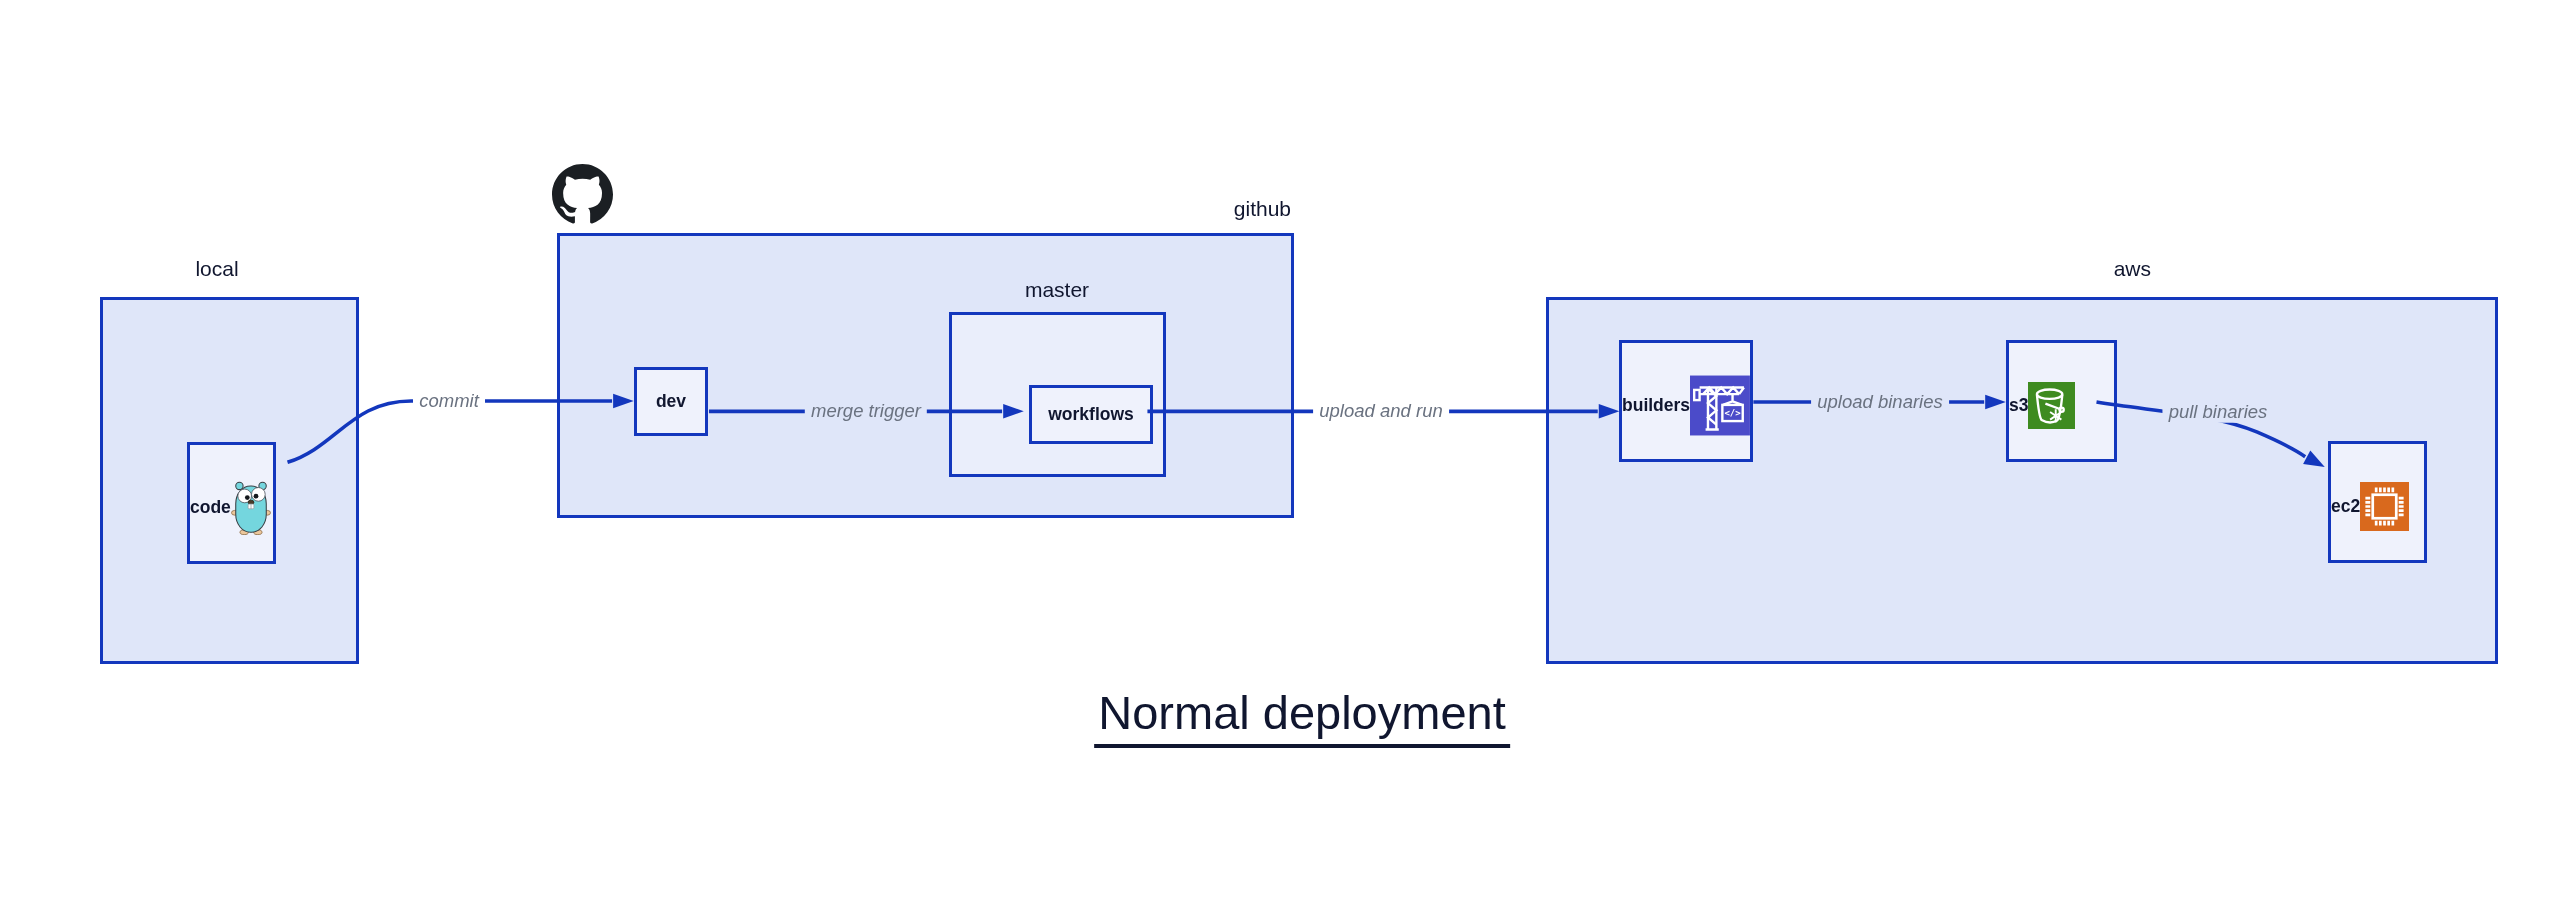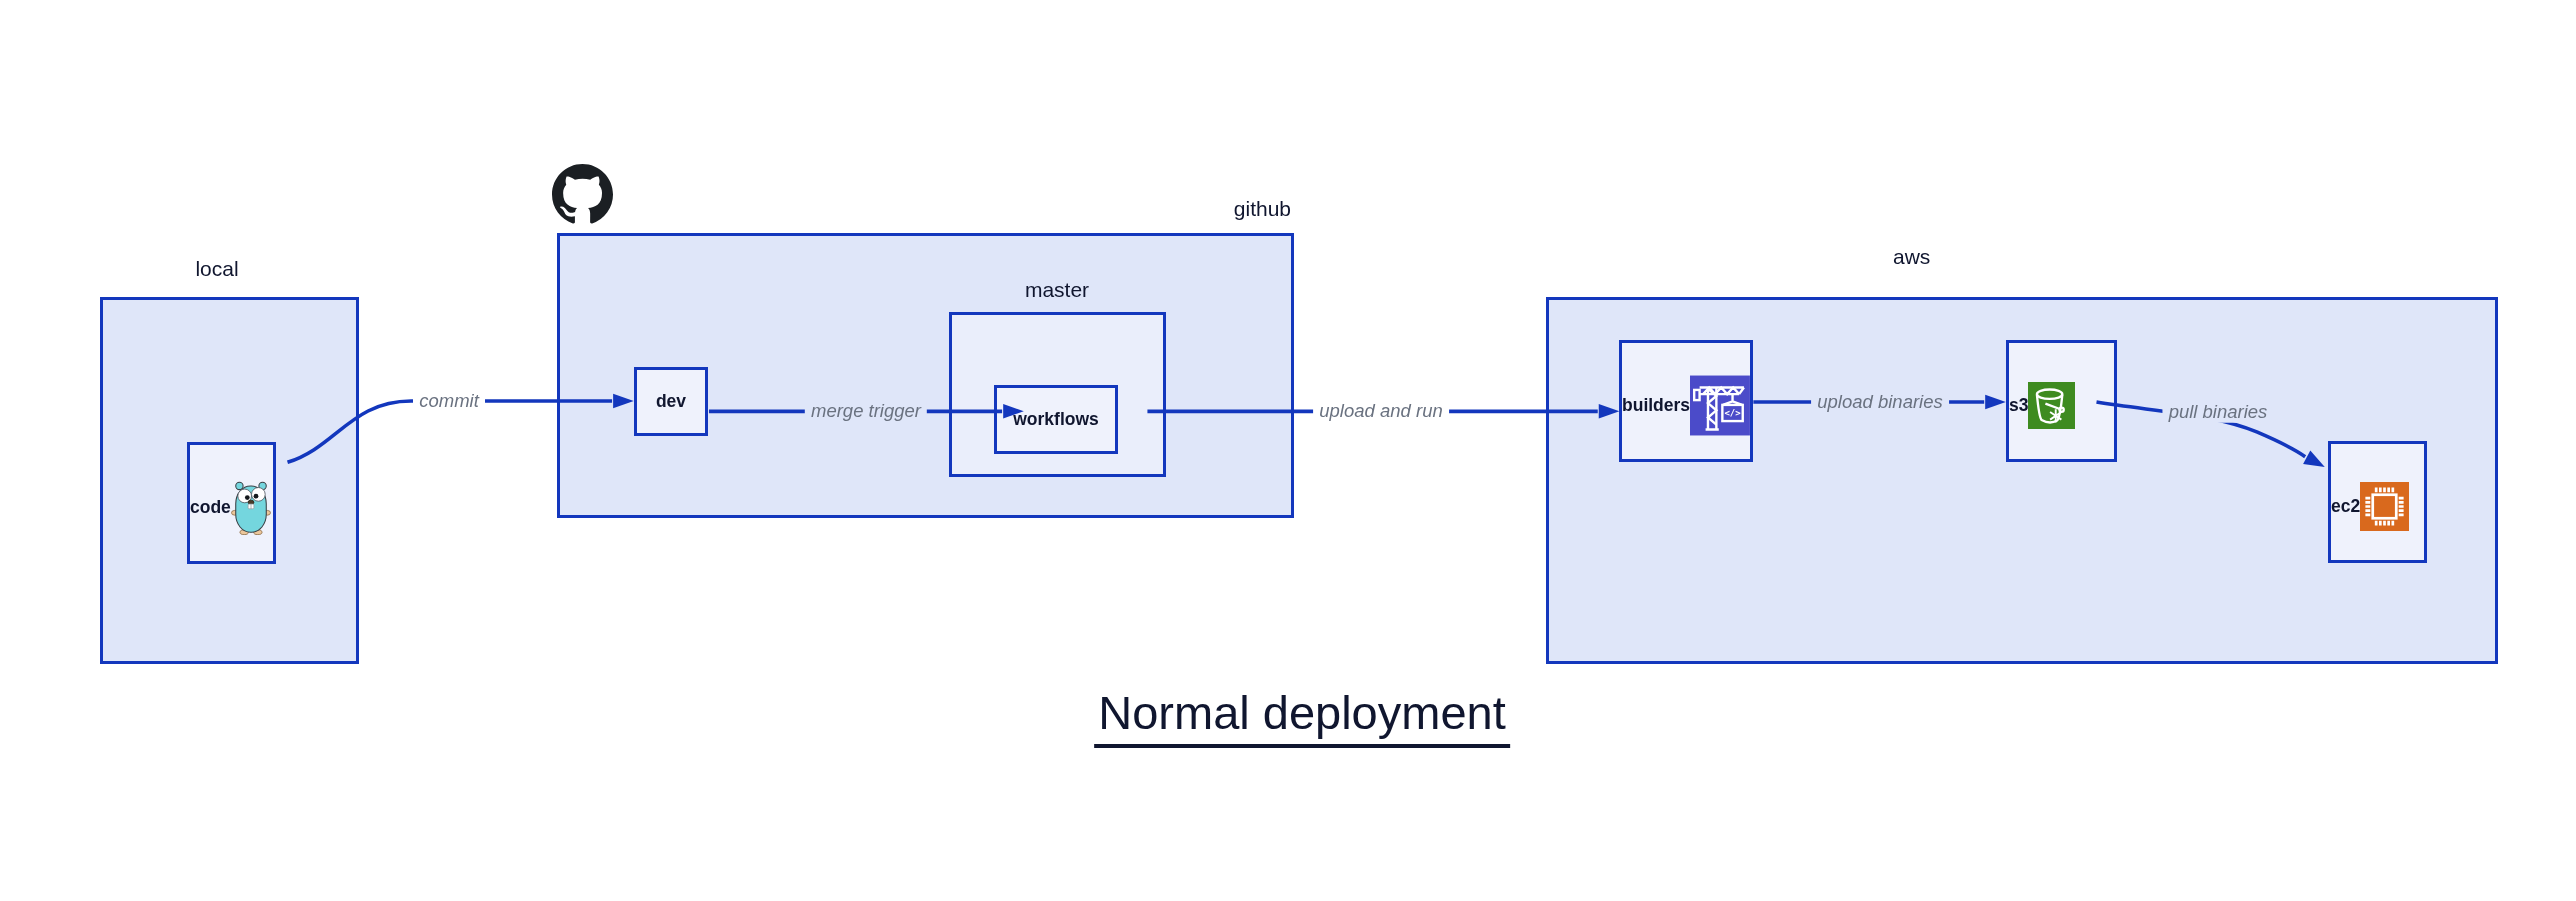--- a/index.html
+++ b/index.html
@@ -47,21 +47,21 @@
 
 <svg class="logo" style="left:552px;top:164px" width="61" height="61" viewBox="0 0 16 16" aria-hidden="true">
   <path fill="var(--github-logo)" d="M8 0C3.58 0 0 3.58 0 8c0 3.54 2.29 6.53 5.47 7.59.4.07.55-.17.55-.38 0-.19-.01-.82-.01-1.49-2.01.37-2.53-.49-2.69-.94-.09-.23-.48-.94-.82-1.13-.28-.15-.68-.52-.01-.53.63-.01 1.08.58 1.23.82.72 1.21 1.87.87 2.33.66.07-.52.28-.87.51-1.07-1.78-.2-3.64-.89-3.64-3.95 0-.87.31-1.59.82-2.15-.08-.2-.36-1.02.08-2.12 0 0 .67-.21 2.2.82.64-.18 1.32-.27 2-.27s1.36.09 2 .27c1.53-1.04 2.2-.82 2.2-.82.44 1.1.16 1.92.08 2.12.51.56.82 1.27.82 2.15 0 3.07-1.87 3.75-3.65 3.95.29.25.54.73.54 1.48 0 1.07-.01 1.93-.01 2.2 0 .21.15.46.55.38A8.01 8.01 0 0 0 16 8c0-4.42-3.58-8-8-8z"></path>
 </svg>
 <div class="clabel" style="left:1033px;top:197px;width:258px;text-align:right">github</div>
 <div class="container" style="left:557px;top:233px;width:737px;height:285px"></div>
 
 <div class="clabel" style="left:928px;top:278px;width:258px;text-align:center">master</div>
 <div class="container master" style="left:949px;top:312px;width:217px;height:165px"></div>
 
-<div class="clabel" style="left:1893px;top:245px;width:258px;text-align:left">aws</div>
+<div class="clabel" style="left:1893px;top:257px;width:258px;text-align:right">aws</div>
 <div class="container" style="left:1546px;top:297px;width:952px;height:367px"></div>
 
 <div class="node" style="left:187px;top:442px;width:89px;height:122px">
   <div class="nlabel">code</div>
   <svg class="icon" width="40" height="56" viewBox="0 0 76 106" aria-hidden="true">
     <ellipse cx="7" cy="64" rx="6" ry="4.5" fill="#ecc79b" stroke="#8a6b43" stroke-width="1.5"></ellipse>
     <ellipse cx="69" cy="64" rx="6" ry="4.5" fill="#ecc79b" stroke="#8a6b43" stroke-width="1.5"></ellipse>
     <ellipse cx="25" cy="101" rx="8" ry="4.5" fill="#ecc79b" stroke="#8a6b43" stroke-width="1.5"></ellipse>
     <ellipse cx="51" cy="101" rx="8" ry="4.5" fill="#ecc79b" stroke="#8a6b43" stroke-width="1.5"></ellipse>
     <circle cx="16" cy="13" r="7" fill="var(--gopher-body)" stroke="#3a4045" stroke-width="2"></circle>
@@ -74,21 +74,21 @@
     <ellipse cx="38" cy="44" rx="5.5" ry="4" fill="#4c3b28" stroke="#2c2218" stroke-width="1.5"></ellipse>
     <rect x="32.5" y="47.5" width="11" height="9" rx="2" fill="#ffffff" stroke="#9aa0a8" stroke-width="1.5"></rect>
     <line x1="38" y1="47.5" x2="38" y2="56.5" stroke="#9aa0a8" stroke-width="1.5"></line>
   </svg>
 </div>
 
 <div class="node center" style="left:634px;top:367px;width:74px;height:69px">
   <div class="nlabel">dev</div>
 </div>
 
-<div class="node center" style="left:994px;top:385px;width:124px;height:69px">
+<div class="node center" style="left:1029px;top:385px;width:124px;height:59px">
   <div class="nlabel">workflows</div>
 </div>
 
 <div class="node" style="left:1619px;top:340px;width:134px;height:122px">
   <div class="nlabel">builders</div>
   <svg class="icon" width="61" height="61" viewBox="0 0 100 100" aria-hidden="true">
     <rect x="0" y="0" width="100" height="100" fill="var(--codebuild)"></rect>
     <g stroke="#ffffff" stroke-width="4" fill="none">
       <rect x="7" y="24" width="9" height="17"></rect>
       <path d="M30 20 L30 90 M44 20 L44 90 M26 90 H48"></path>

